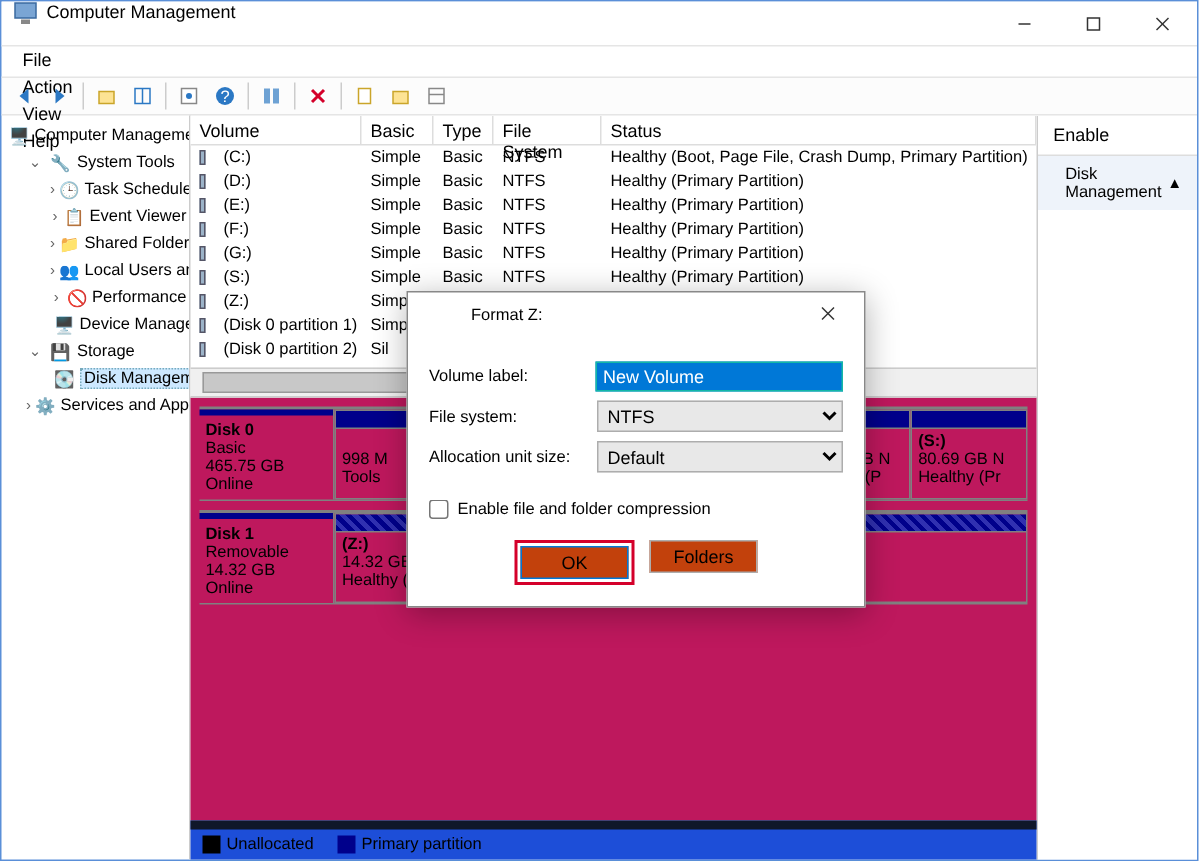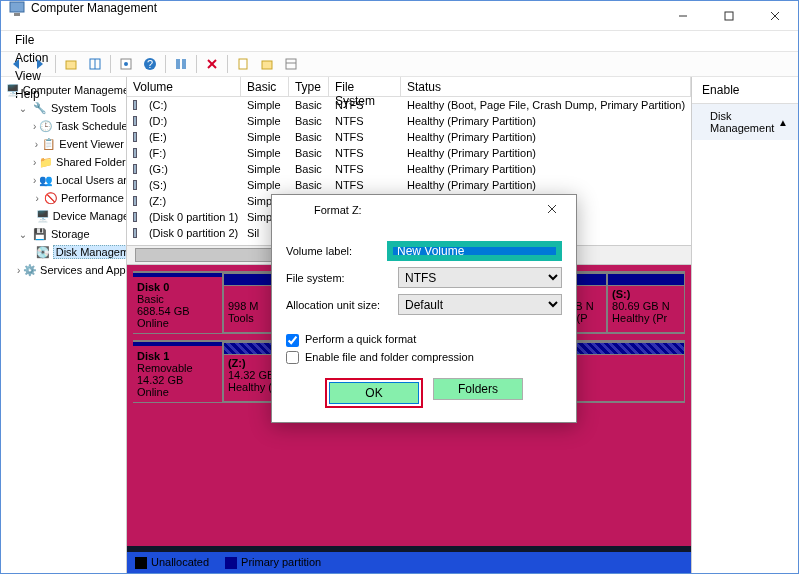--- a/index.html
+++ b/index.html
@@ -57,27 +57,27 @@
 .actions .aitem.hd{ background:#eef3fa; font-weight:normal;}
 .actions .aitem .arr{font-size:10px;}
 
 
 .dialog{ position:absolute; left:270px; top:193px; width:306px; background:#fff; border:1px solid #888; box-shadow:0 4px 20px rgba(0,0,0,.3); z-index:20;}
 .dtitle{ height:30px; display:flex; align-items:center; padding:0 10px; font-size:12px;margin-left:32px;}
 .dtitle .dx{ margin-left:auto; width:28px; text-align:center;}
 .dbody{ padding:10px 14px 14px; font-size:12px;}
 .frow{ display:flex; align-items:center; margin:6px 0;}
 .frow .flabel{ width:112px;}
-.frow input[type=text]{ flex:1; border:6px solid #14b8a6; height:20px; padding:0 4px; font-size:12px;}
+.frow input[type=text]{ flex:1; border:1px solid #14b8a6; height:20px; padding:0 4px; font-size:12px;}
 .frow input[type=text].sel{ background:#0078d7; color:#fff;}
 .frow select{ flex:1; border:1px solid #adadad; height:21px; background:#e8e8e8; font-size:12px; padding:0 2px;}
 .fchk{ margin:4px 0;}
 .fchk input{margin-right:6px; vertical-align:middle;}
 .dbtns{ display:flex; justify-content:center; gap:10px; margin-top:14px;}
-.dbtns button{ width:90px; height:22px; font-size:12px; background:#86efac; border:1px solid #adadad;}
+.dbtns button{ width:72px; height:22px; font-size:12px; background:#c2410c; border:1px solid #adadad;}
 .dbtns .okwrap{ border:2px solid #d4002a; padding:2px;}
 .dbtns .okwrap button{ border:1px solid #0078d7;}
 
 
 .w-vol{width:114px;} .w-lay{width:48px;} .w-type{width:40px;} .w-fs{width:72px;} .w-stat{flex:1;}
 </style>
 </head>
 <body>
 
 <div class="titlebar">
@@ -345,21 +345,21 @@
       </div>
     <div class="volsplit">
         <div class="sthumb"></div>
       </div>
     <div class="diskarea">
       <div class="diskrow">
         <div class="diskinfo">
           <div class="pbar" style="height:4px;background:#00008b;margin:-4px -4px 4px -4px;"></div>
           <div class="dname">Disk 0</div>
           <div>Basic</div>
-          <div>688.54 GB</div>
+          <div>465.75 GB</div>
           <div>Online</div>
         </div>
         <div class="diskparts">
           <div class="part" style="width:50px;">
             <div class="pbar"></div>
             <div class="pl"><br><span>998 M</span><br><span>Tools</span></div>
           </div>
           <div class="part" style="flex:1;min-width:0;">
               <div class="pbar"></div>
             </div>
@@ -420,23 +420,20 @@
     <div class="frow">
       <div class="flabel">File system:</div>
       <select><option>NTFS</option></select>
     </div>
     <div class="frow">
       <div class="flabel">Allocation unit size:</div>
       <select><option>Default</option></select>
     </div>
     <div style="height:8px;"></div>
     <div class="fchk">
-      <input type="checkbox" checked="" style=""><span>Perform a quick format</span>
-    </div>
-    <div class="fchk">
       <input type="checkbox" style=""><span>Enable file and folder compression</span>
     </div>
     <div class="dbtns">
       <span class="okwrap"><button>OK</button></span>
       <button>Folders</button>
     </div>
   </div>
 </div>
 
 </body></html>

